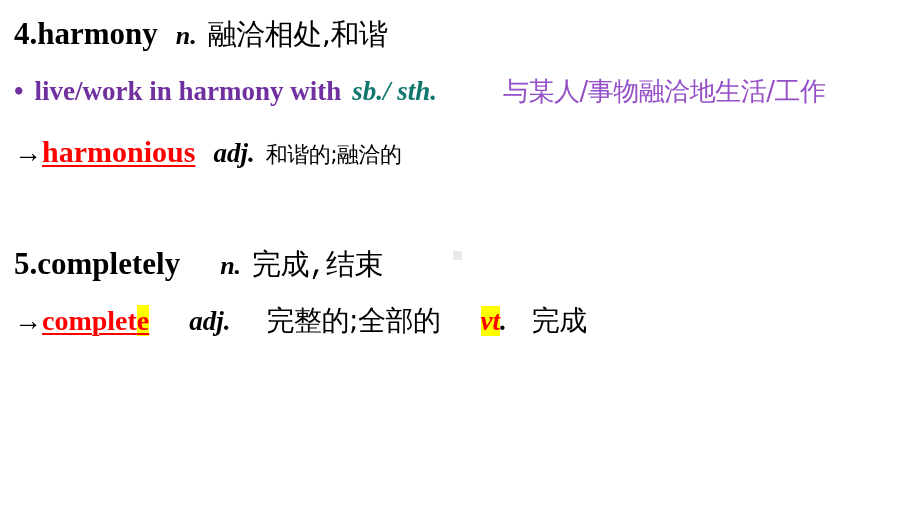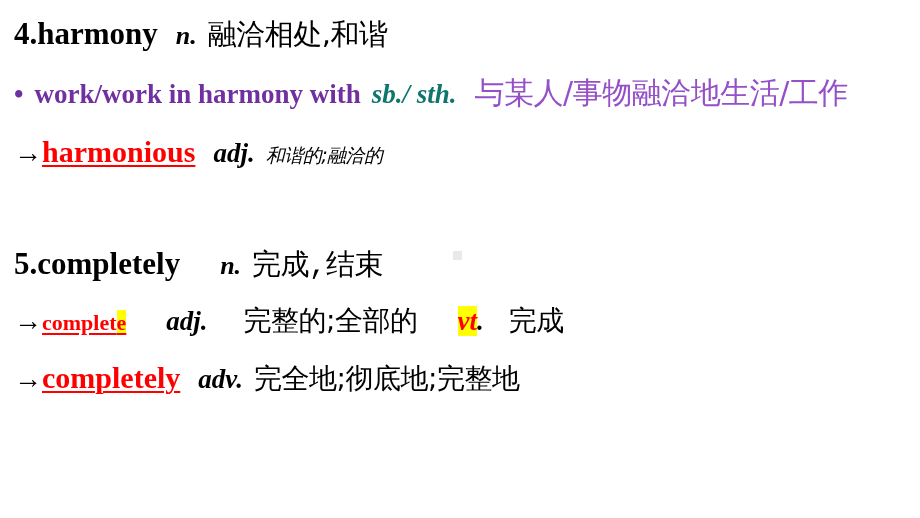--- a/index.html
+++ b/index.html
@@ -60,38 +60,38 @@
   #line-harmony .cn  { font-size: 29px; }
   .sp-sm { display: inline-block; width: 11px; }
   .sp-md { display: inline-block; width: 18px; }
   .sp-lg { display: inline-block; width: 40px; }
 
   
   #line-phrase { left: 14px; top: 78px; font-size: 27px; color: #7030a0; }
   #line-phrase .bullet { font-size: 27px; color: #7030a0; }
   #line-phrase .en  { color: #7030a0; font-size: 27px; }
   #line-phrase .pos { color: #0f766e; font-size: 27px; }
-  #line-phrase .cn  { color: #9550c8; font-size: 30px; font-weight: normal; }
+  #line-phrase .cn  { color: #9550c8; font-size: 26px; font-weight: normal; margin-left: 48px; }
 
   
   #line-harmonious { left: 14px; top: 137px; font-size: 30px; }
   #line-harmonious .arrow { font-size: 28px; color: #000; }
   #line-harmonious .en   { font-size: 30px; }
   #line-harmonious .pos  { font-size: 27px; }
-  #line-harmonious .cn   { font-size: 19px; font-style: italic; }
+  #line-harmonious .cn   { font-size: 22px; }
 
   
   #line-completion { left: 14px; top: 248px; font-size: 31px; }
   #line-completion .pos { font-size: 26px; }
   #line-completion .cn  { font-size: 29px; font-family: Liberation Mono, monospace; }
 
   
   #line-complete { left: 14px; top: 305px; font-size: 30px; }
   #line-complete .arrow { font-size: 28px; color: #000; }
-  #line-complete .en  { font-size: 22px; }
+  #line-complete .en  { font-size: 28px; }
   #line-complete .pos { font-size: 27px; }
   #line-complete .cn  { font-size: 28px; margin-left: 25px; }
 
   
   #line-completely { left: 14px; top: 363px; font-size: 30px; }
   #line-completely .arrow { font-size: 28px; color: #000; }
   #line-completely .en  { font-size: 30px; }
   #line-completely .pos { font-size: 27px; }
   #line-completely .cn  { font-size: 28px; }
 
@@ -108,33 +108,30 @@
 </head>
 <body>
 
 <div class="slide">
 
   <div class="line" id="line-harmony">
     <span class="en black">4.</span><span class="en black">harmony</span><span class="sp-md"></span><span class="pos black">n.</span><span class="sp-sm"></span><span class="cn black">融洽相处,和谐</span>
   </div>
 
   <div class="line" id="line-phrase">
-    <span class="en bullet">•</span><span class="sp-sm"></span><span class="en">work/work in harmony with</span><span class="sp-sm"></span><span class="pos">sb./ sth.</span><span class="sp-md"></span><span class="cn">与某人/事物融洽地生活/工作</span>
+    <span class="en bullet">•</span><span class="sp-sm"></span><span class="en">live/work in harmony with</span><span class="sp-sm"></span><span class="pos">sb./ sth.</span><span class="sp-md"></span><span class="cn">与某人/事物融洽地生活/工作</span>
   </div>
 
   <div class="line" id="line-harmonious">
     <span class="arrow">→</span><span class="en red underline-red">harmonious</span><span class="sp-md"></span><span class="pos black">adj.</span><span class="sp-sm"></span><span class="cn black">和谐的;融洽的</span>
   </div>
 
   <div class="line" id="line-completion">
     <span class="en black">5.</span><span class="en black">completely</span><span class="sp-lg"></span><span class="pos black">n.</span><span class="sp-sm"></span><span class="cn black">完成,结束</span>
   </div>
   <div id="stray-mark"></div>
 
   <div class="line" id="line-complete">
     <span class="arrow">→</span><span class="en red underline-red">complet</span><span class="en red underline-red hl">e</span><span class="sp-lg"></span><span class="pos black">adj.</span><span class="sp-sm"></span><span class="cn black">完整的;全部的</span><span class="sp-lg"></span><span class="pos red hl">vt</span><span class="pos black">.</span><span class="cn black">完成</span>
   </div>
 
-  <div class="line" id="line-completely">
-    <span class="arrow">→</span><span class="en red underline-red">completely</span><span class="sp-md"></span><span class="pos black">adv.</span><span class="sp-sm"></span><span class="cn black">完全地;彻底地;完整地</span>
-  </div>
 
 </div>
 
 </body></html>

